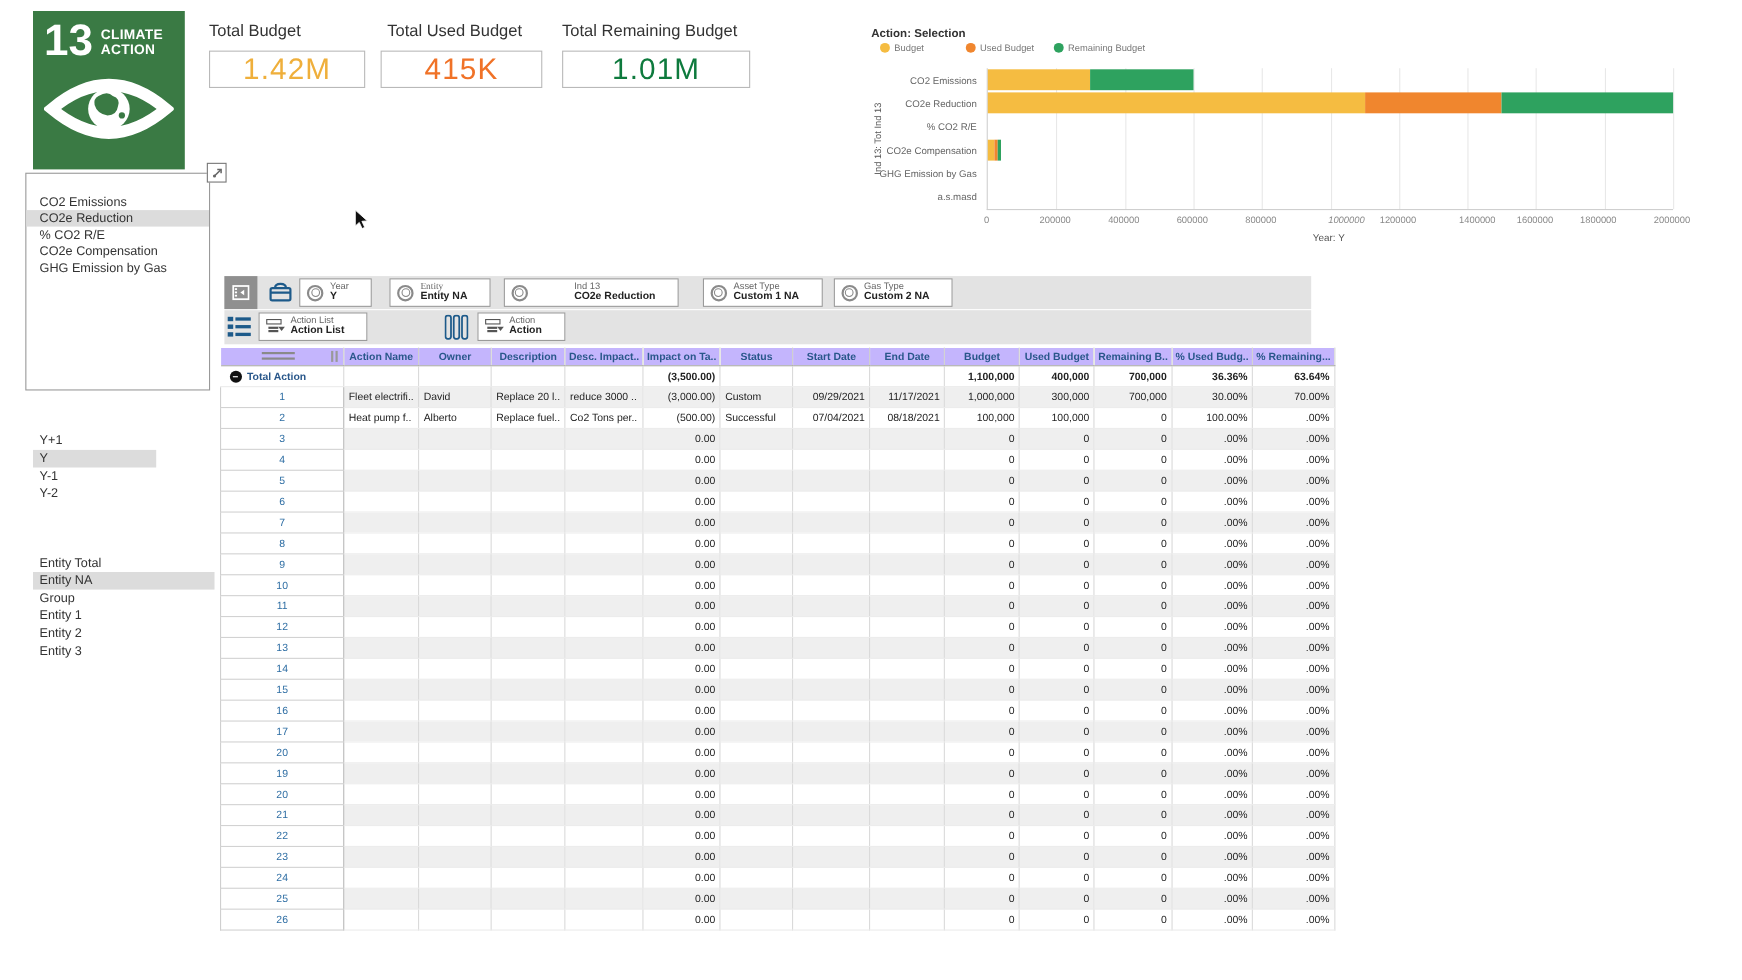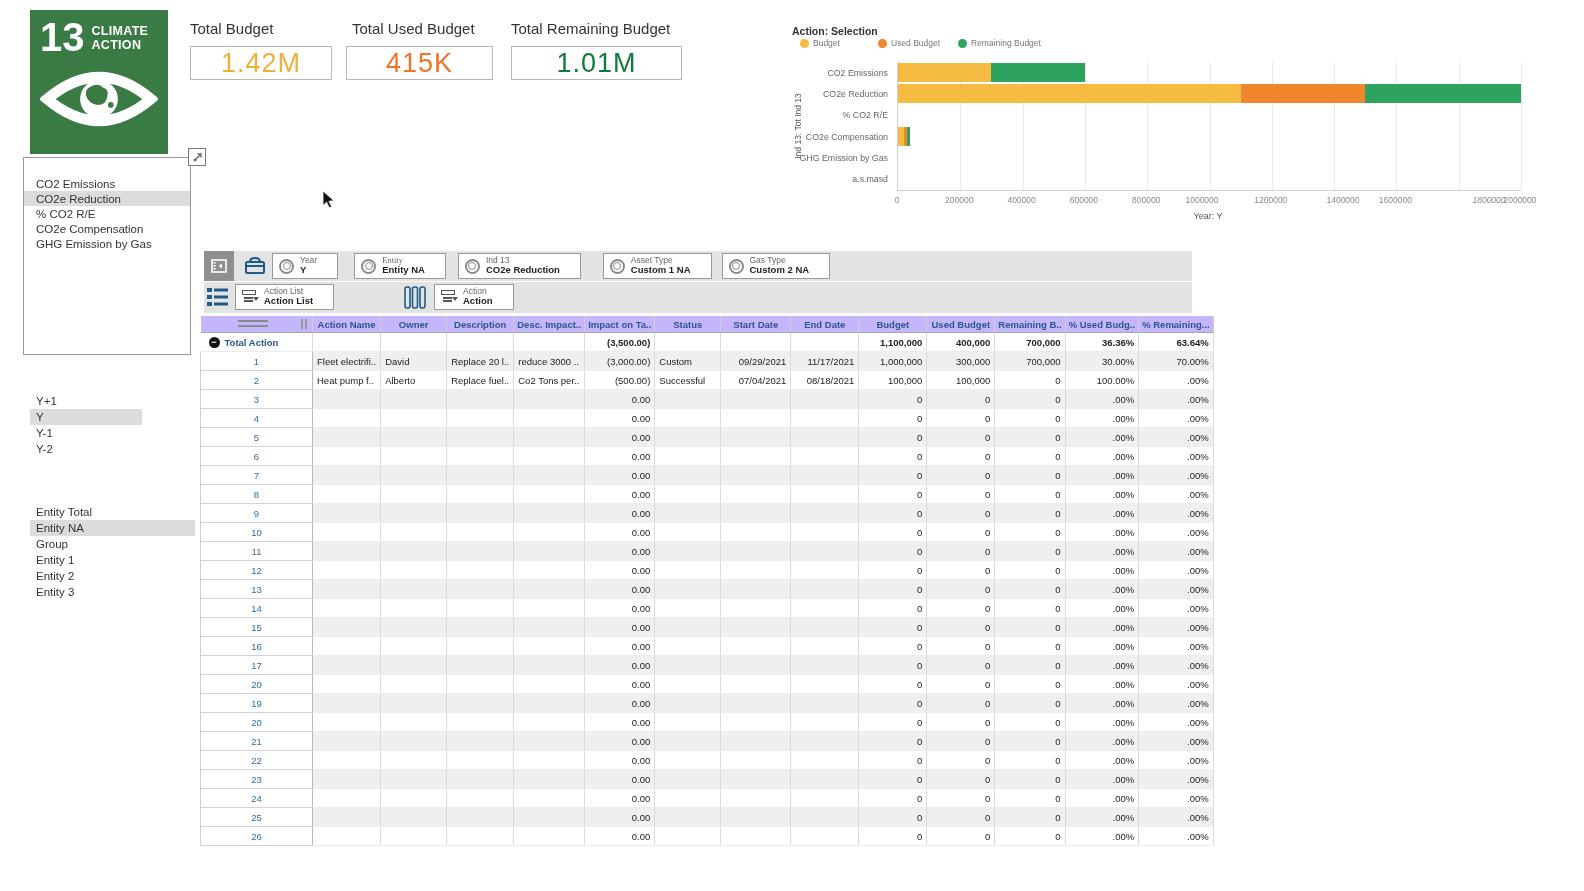--- a/index.html
+++ b/index.html
@@ -182,21 +182,21 @@
             <span class="chip-value" style="display: block;">Y</span>
           </span>
         </div>
         <div class="chip" style="margin-left: 16px;">
           <span class="donut"></span>
           <span class="chip-text">
             <span class="chip-label" style="display: block; font-family: Liberation Serif, serif;">Entity</span>
             <span class="chip-value" style="display: block;">Entity NA</span>
           </span>
         </div>
-        <div class="chip" style="margin-left: 12px;">
+        <div class="chip" style="margin-left: 12px; gap: 36px;">
           <span class="donut"></span>
           <span class="chip-text">
             <span class="chip-label" style="display: block;">Ind 13</span>
             <span class="chip-value" style="display: block;">CO2e Reduction</span>
           </span>
         </div>
         <div class="chip" style="margin-left: 22px;">
           <span class="donut"></span>
           <span class="chip-text">
             <span class="chip-label" style="display: block;">Asset Type</span>
@@ -303,25 +303,25 @@
         <div class="bar-seg" style="left: 0px; width: 6.23px; top: 65px; height: 18.8333px; background: rgb(245, 188, 65);"></div>
         <div class="bar-seg" style="left: 6.23px; width: 2.492px; top: 65px; height: 18.8333px; background: rgb(240, 134, 46);"></div>
         <div class="bar-seg" style="left: 8.722px; width: 3.738px; top: 65px; height: 18.8333px; background: rgb(46, 162, 95);"></div>
       </div>
     <div class="xticks" id="chart-xticks">
         <span class="xtick" style="left: 0px;">0</span>
         <span class="xtick" style="left: 62.3px;">200000</span>
         <span class="xtick" style="left: 124.6px;">400000</span>
         <span class="xtick" style="left: 186.9px;">600000</span>
         <span class="xtick" style="left: 249.2px;">800000</span>
-        <span class="xtick" style="left: 305px;">1000000</span>
+        <span class="xtick" style="left: 327px; font-style: italic;">1000000</span>
         <span class="xtick" style="left: 373.8px;">1200000</span>
         <span class="xtick" style="left: 446px;">1400000</span>
         <span class="xtick" style="left: 498.4px;">1600000</span>
-        <span class="xtick" style="left: 592px; font-style: italic;">1800000</span>
+        <span class="xtick" style="left: 556px;">1800000</span>
         <span class="xtick" style="left: 623px;">2000000</span>
       </div>
     <div class="xlabel">Year: Y</div>
   </div>
 
   <table class="grid" id="grid">
       <colgroup>
         <col style="width: 112px;">
         <col style="width: 68px;">
         <col style="width: 66px;">

